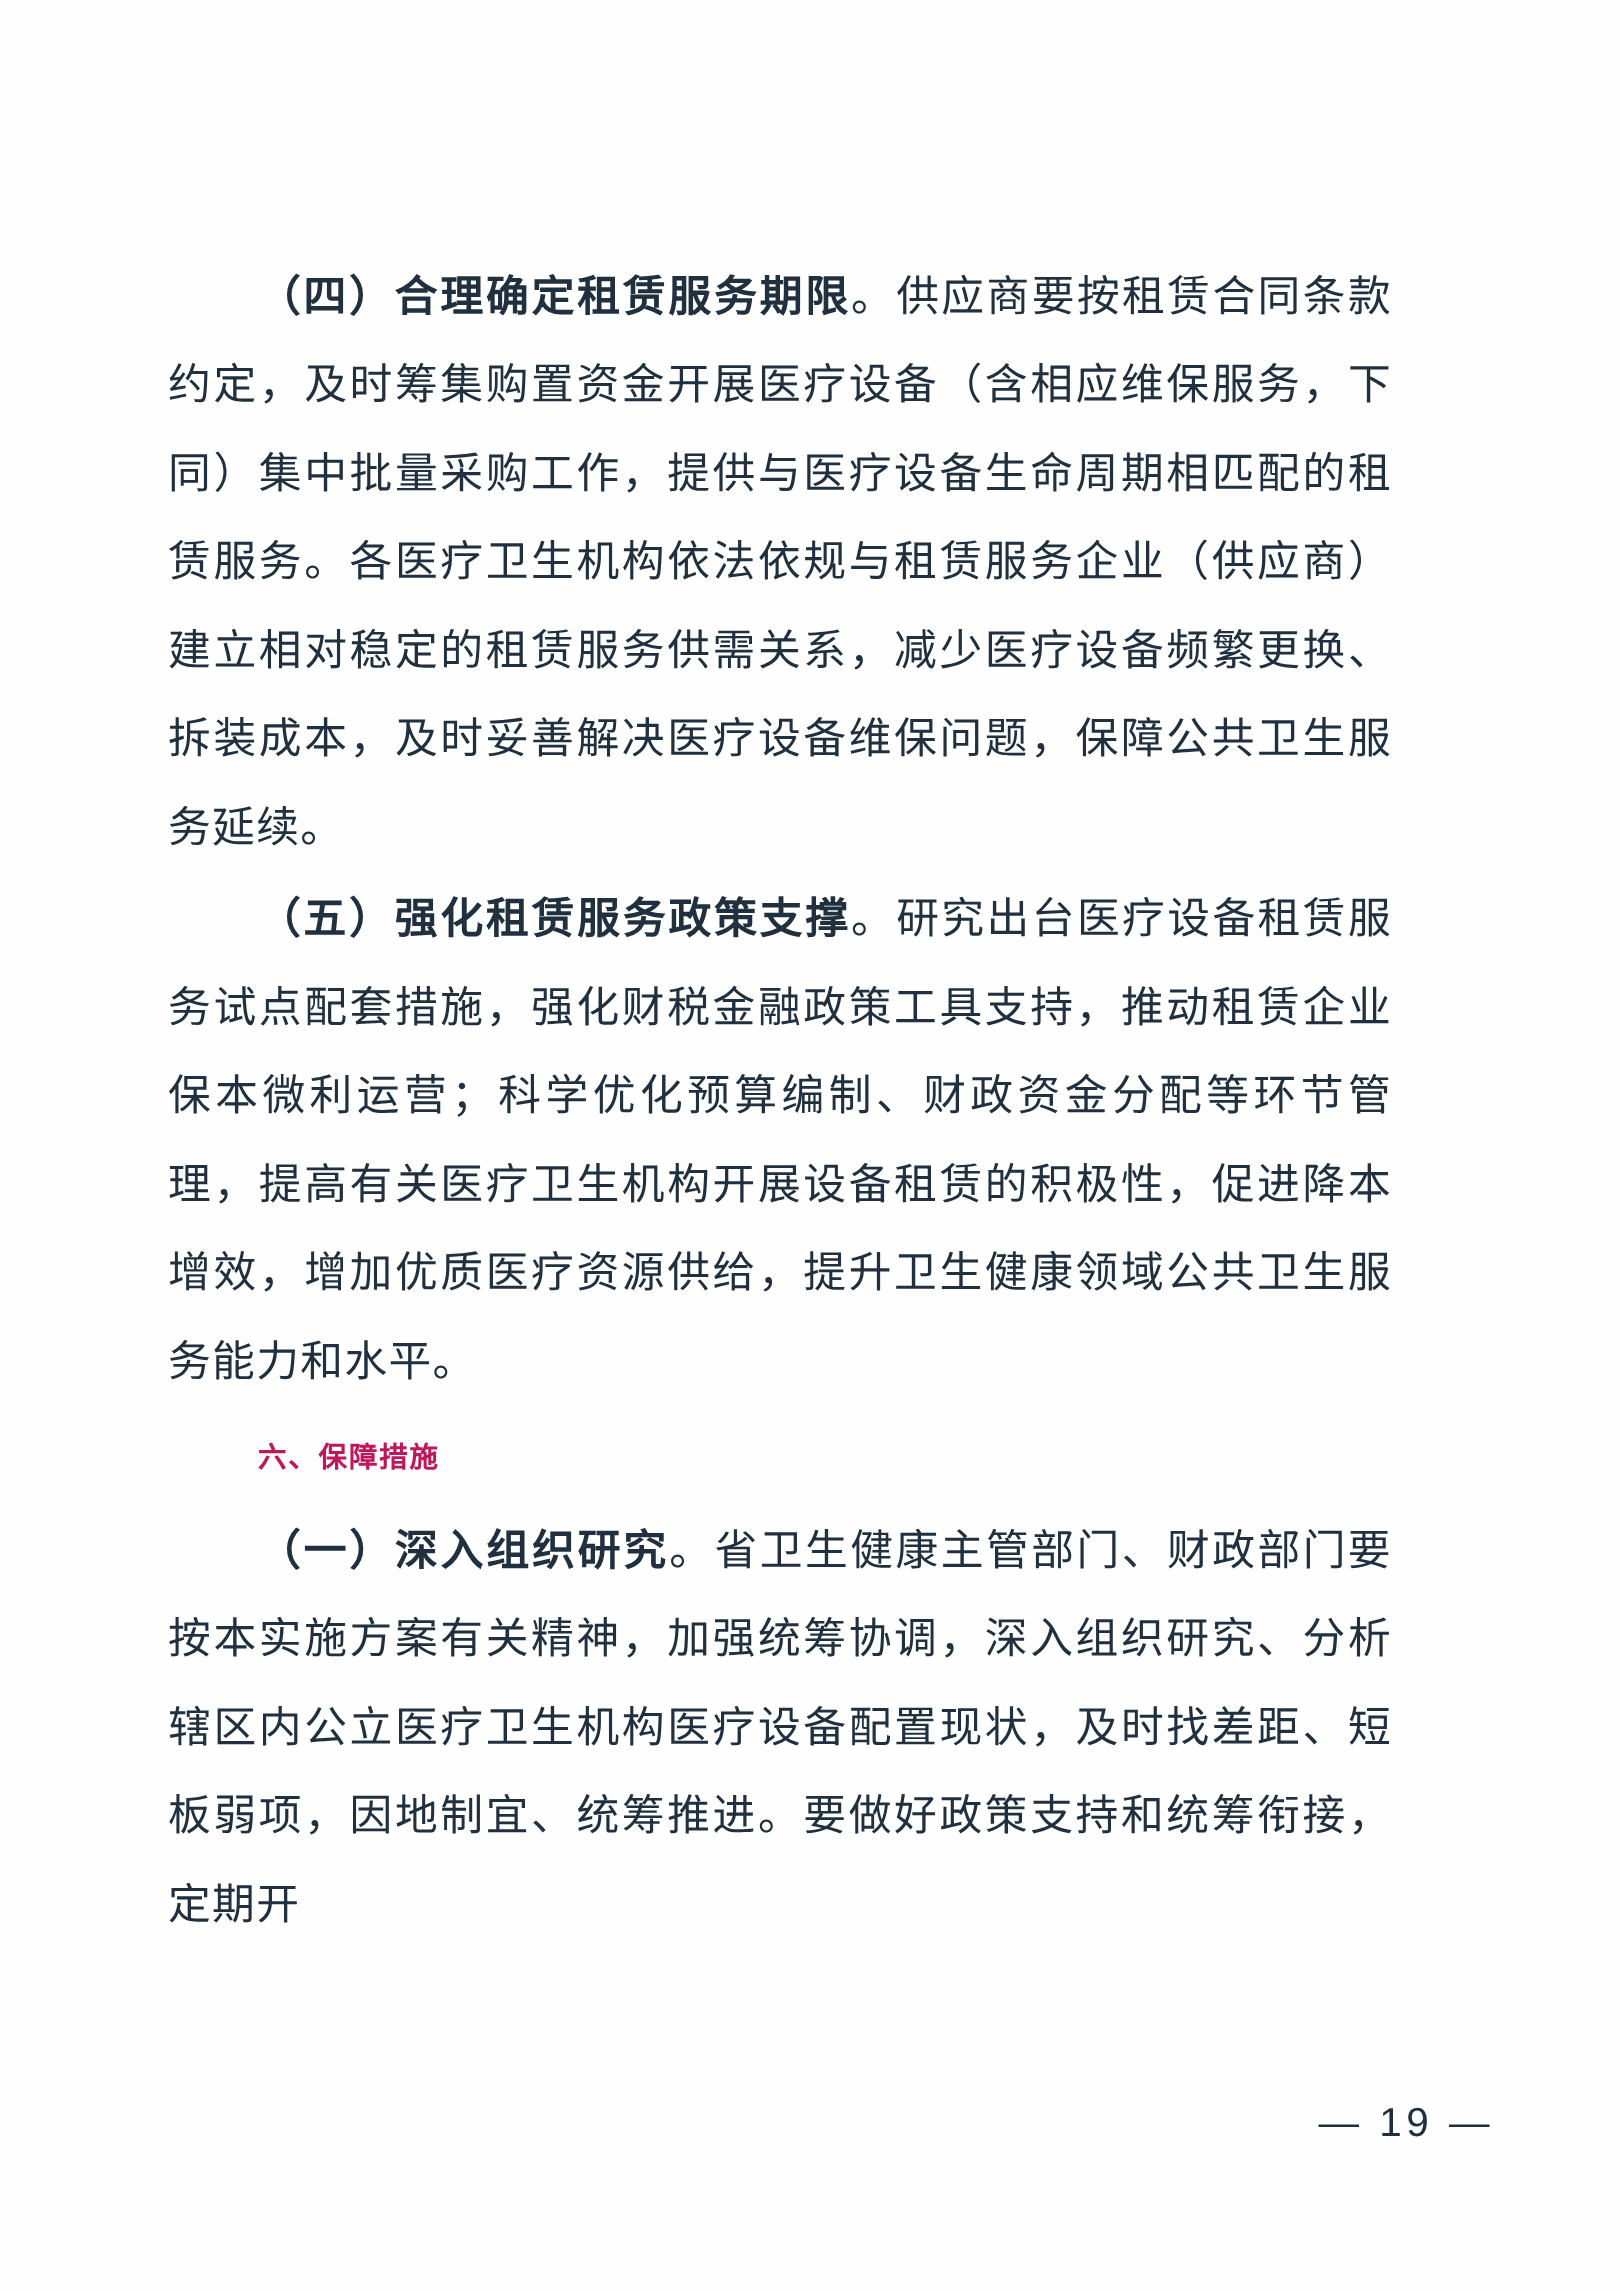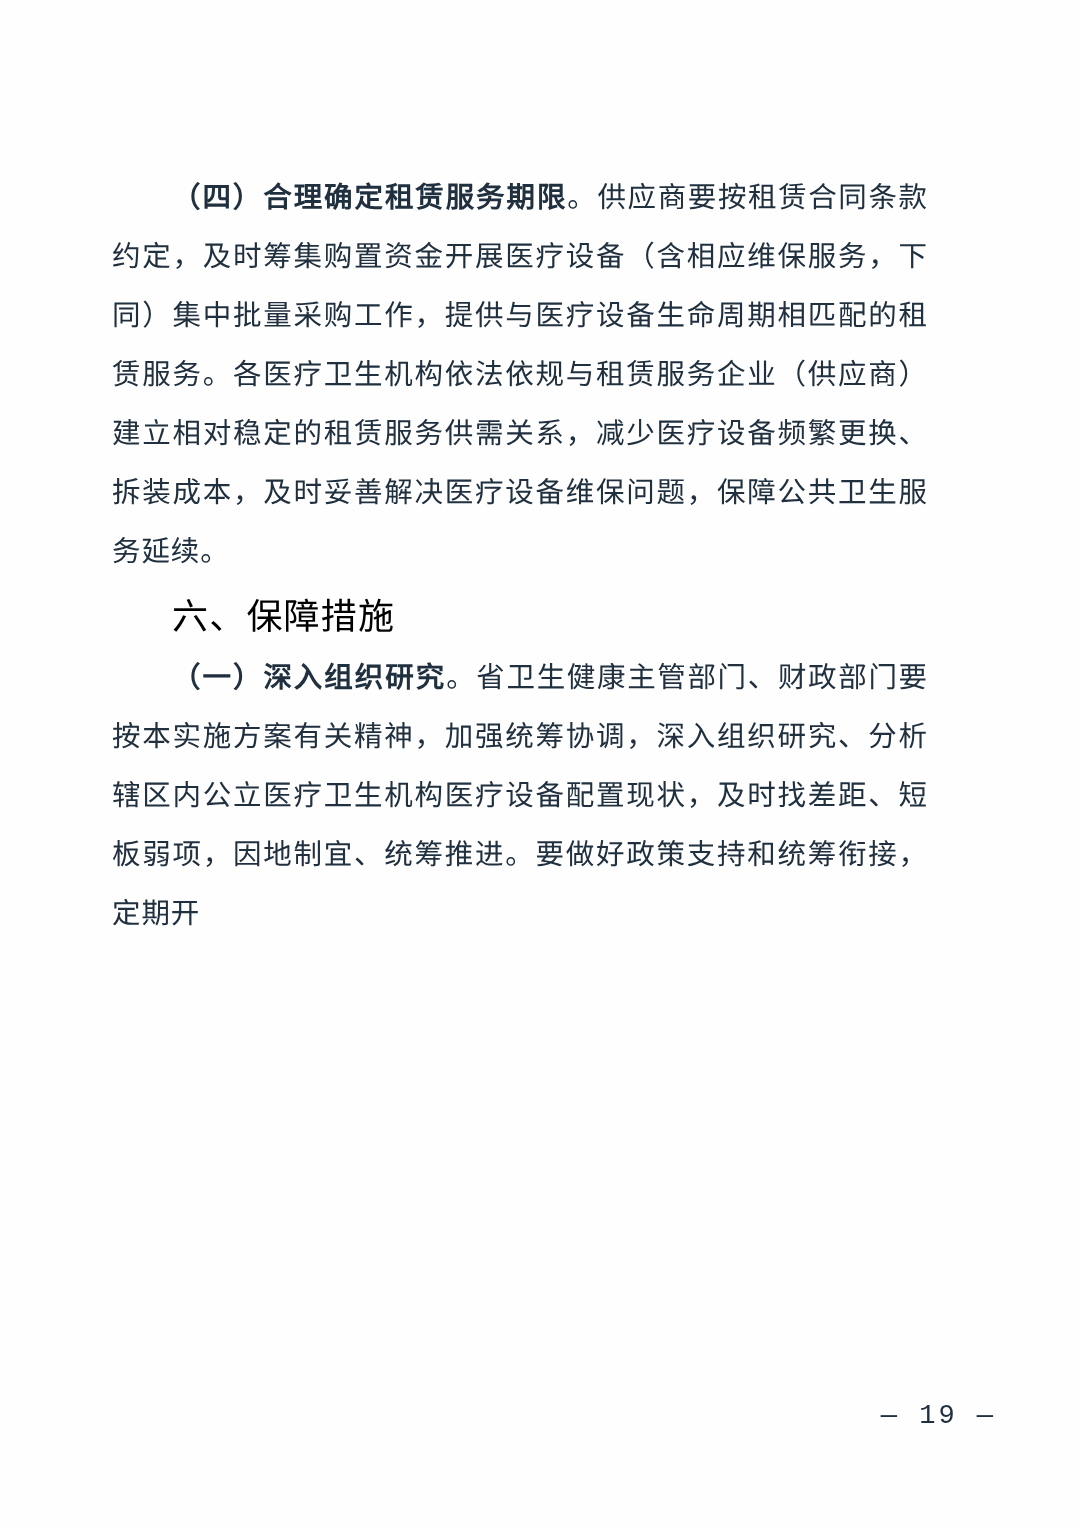--- a/index.html
+++ b/index.html
@@ -29,50 +29,51 @@
     text-align: justify;
     text-justify: inter-ideograph;
     letter-spacing: 0.9px;
     margin: 0 0 2px 0;
     color: #20303f;
   }
   .para.indent {
     text-indent: 60px;
   }
   .section-head {
-    font-size: 36px;
+    font-size: 19px;
     line-height: 59px;
-    font-weight: normal;
+    font-weight: bold;
     text-indent: 60px;
     margin: 6px 0 2px 0;
     letter-spacing: 1.2px;
-    color: #000000;
+    color: #be185d;
   }
   .lead {
     font-weight: bold;
     letter-spacing: 1.2px;
   }
   .page-number {
     position: absolute;
     right: 120px;
     bottom: 96px;
     font-size: 27px;
     letter-spacing: 3px;
     color: #20303f;
-    font-family: Liberation Mono, monospace;
+    font-family: Liberation Sans, sans-serif;
   }
 </style>
 </head>
 <body>
 
 <div class="page">
   <div class="content">
 
     <p class="para indent"><span class="lead">（四）合理确定租赁服务期限</span><span>。供应商要按租赁合同条款约定，及时筹集购置资金开展医疗设备（含相应维保服务，下同）集中批量采购工作，提供与医疗设备生命周期相匹配的租赁服务。各医疗卫生机构依法依规与租赁服务企业（供应商）建立相对稳定的租赁服务供需关系，减少医疗设备频繁更换、拆装成本，及时妥善解决医疗设备维保问题，保障公共卫生服务延续。</span></p>
 
+    <p class="para indent"><span class="lead">（五）强化租赁服务政策支撑</span><span>。研究出台医疗设备租赁服务试点配套措施，强化财税金融政策工具支持，推动租赁企业保本微利运营；科学优化预算编制、财政资金分配等环节管理，提高有关医疗卫生机构开展设备租赁的积极性，促进降本增效，增加优质医疗资源供给，提升卫生健康领域公共卫生服务能力和水平。</span></p>
 
 
     <h2 class="section-head">六、保障措施</h2>
 
     <p class="para indent"><span class="lead">（一）深入组织研究</span><span>。省卫生健康主管部门、财政部门要按本实施方案有关精神，加强统筹协调，深入组织研究、分析辖区内公立医疗卫生机构医疗设备配置现状，及时找差距、短板弱项，因地制宜、统筹推进。要做好政策支持和统筹衔接，定期开</span></p>
 
   </div>
 
   <div class="page-number">— 19 —</div>
 </div>

